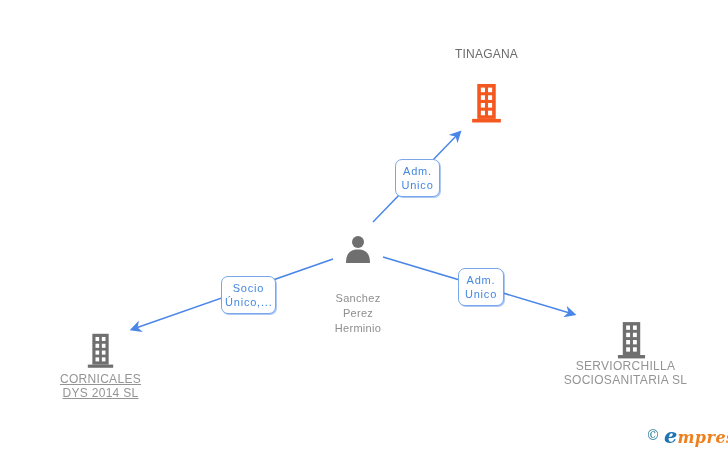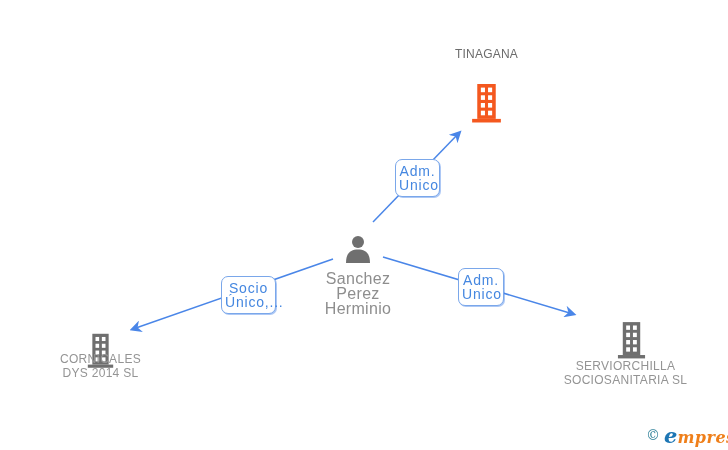--- a/index.html
+++ b/index.html
@@ -9,25 +9,25 @@
   }
   .edges-layer{position:absolute;left:0;top:0;width:728px;height:450px;}
   .node-icon{position:absolute;}
   .node-label{
     position:absolute;text-align:center;color:#949494;
     font-size:12px;line-height:14px;letter-spacing:.3px;
   }
   .node-label.main{
     font-weight:normal;color:#6b6b6b;font-size:12px;line-height:15px;letter-spacing:.2px;
   }
-  .node-label.person-name{font-size:16px;line-height:15px;color:#8e8e8e;}
+  .node-label.person-name{font-size:11px;line-height:15px;color:#8e8e8e;margin-top:20px;}
   .badge{
     position:absolute;box-sizing:border-box;background:#ffffff;
     border:1px solid #7aa7ea;border-radius:7px;
-    color:#4587e0;font-size:14px;letter-spacing:.8px;line-height:14px;
+    color:#4587e0;font-size:11px;letter-spacing:.8px;line-height:14px;
     text-align:center;padding:4px 3px;
     box-shadow:1px 1px 0 rgba(74,134,232,.45);
   }
   .logo{
     position:absolute;left:646px;top:423px;white-space:nowrap;
     font-family:"DejaVu Serif",serif;font-style:italic;
   }
   .logo .copy{color:#2e8099;font-size:14px;font-style:normal;vertical-align:3px;margin-right:4px;}
   .logo .brand-e{color:#1d76b4;font-size:21px;font-weight:bold;}
   .logo .brand-rest{color:#ef7f1a;font-size:16px;font-weight:bold;letter-spacing:.5px;}
@@ -79,21 +79,21 @@
     <rect x="7" y="0" width="18" height="34" fill="#6f6f6f"></rect>
     <rect x="10.5" y="3.5" width="4" height="4.5" fill="#ffffff"></rect>
     <rect x="17.5" y="3.5" width="4" height="4.5" fill="#ffffff"></rect>
     <rect x="10.5" y="11" width="4" height="4.5" fill="#ffffff"></rect>
     <rect x="17.5" y="11" width="4" height="4.5" fill="#ffffff"></rect>
     <rect x="10.5" y="18.5" width="4" height="4.5" fill="#ffffff"></rect>
     <rect x="17.5" y="18.5" width="4" height="4.5" fill="#ffffff"></rect>
     <rect x="10.5" y="26" width="4" height="4.5" fill="#ffffff"></rect>
     <rect x="17.5" y="26" width="4" height="4.5" fill="#ffffff"></rect>
   </svg>
-  <div class="node-label" style="left:28px;top:352px;width:145px;">
+  <div class="node-label" style="left:28px;top:372px;width:145px;text-decoration:underline;">
     <div>CORNICALES</div>
     <div>DYS 2014 SL</div>
   </div>
 
   <svg class="node-icon" style="left:616px;top:321px;" width="31" height="39" viewBox="0 0 32 38" xmlns="http://www.w3.org/2000/svg">
     <rect x="2" y="34" width="28" height="3.5" fill="#6f6f6f"></rect>
     <rect x="7" y="0" width="18" height="34" fill="#6f6f6f"></rect>
     <rect x="10.5" y="3.5" width="4" height="4.5" fill="#ffffff"></rect>
     <rect x="17.5" y="3.5" width="4" height="4.5" fill="#ffffff"></rect>
     <rect x="10.5" y="11" width="4" height="4.5" fill="#ffffff"></rect>

